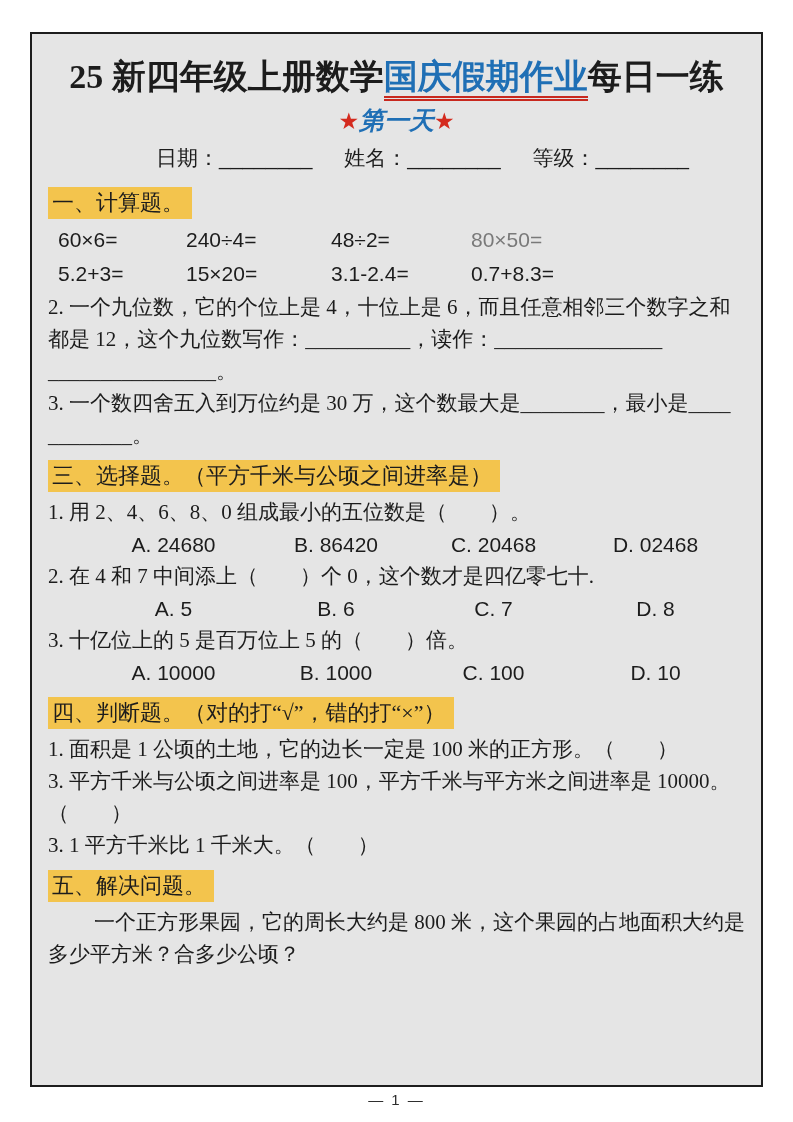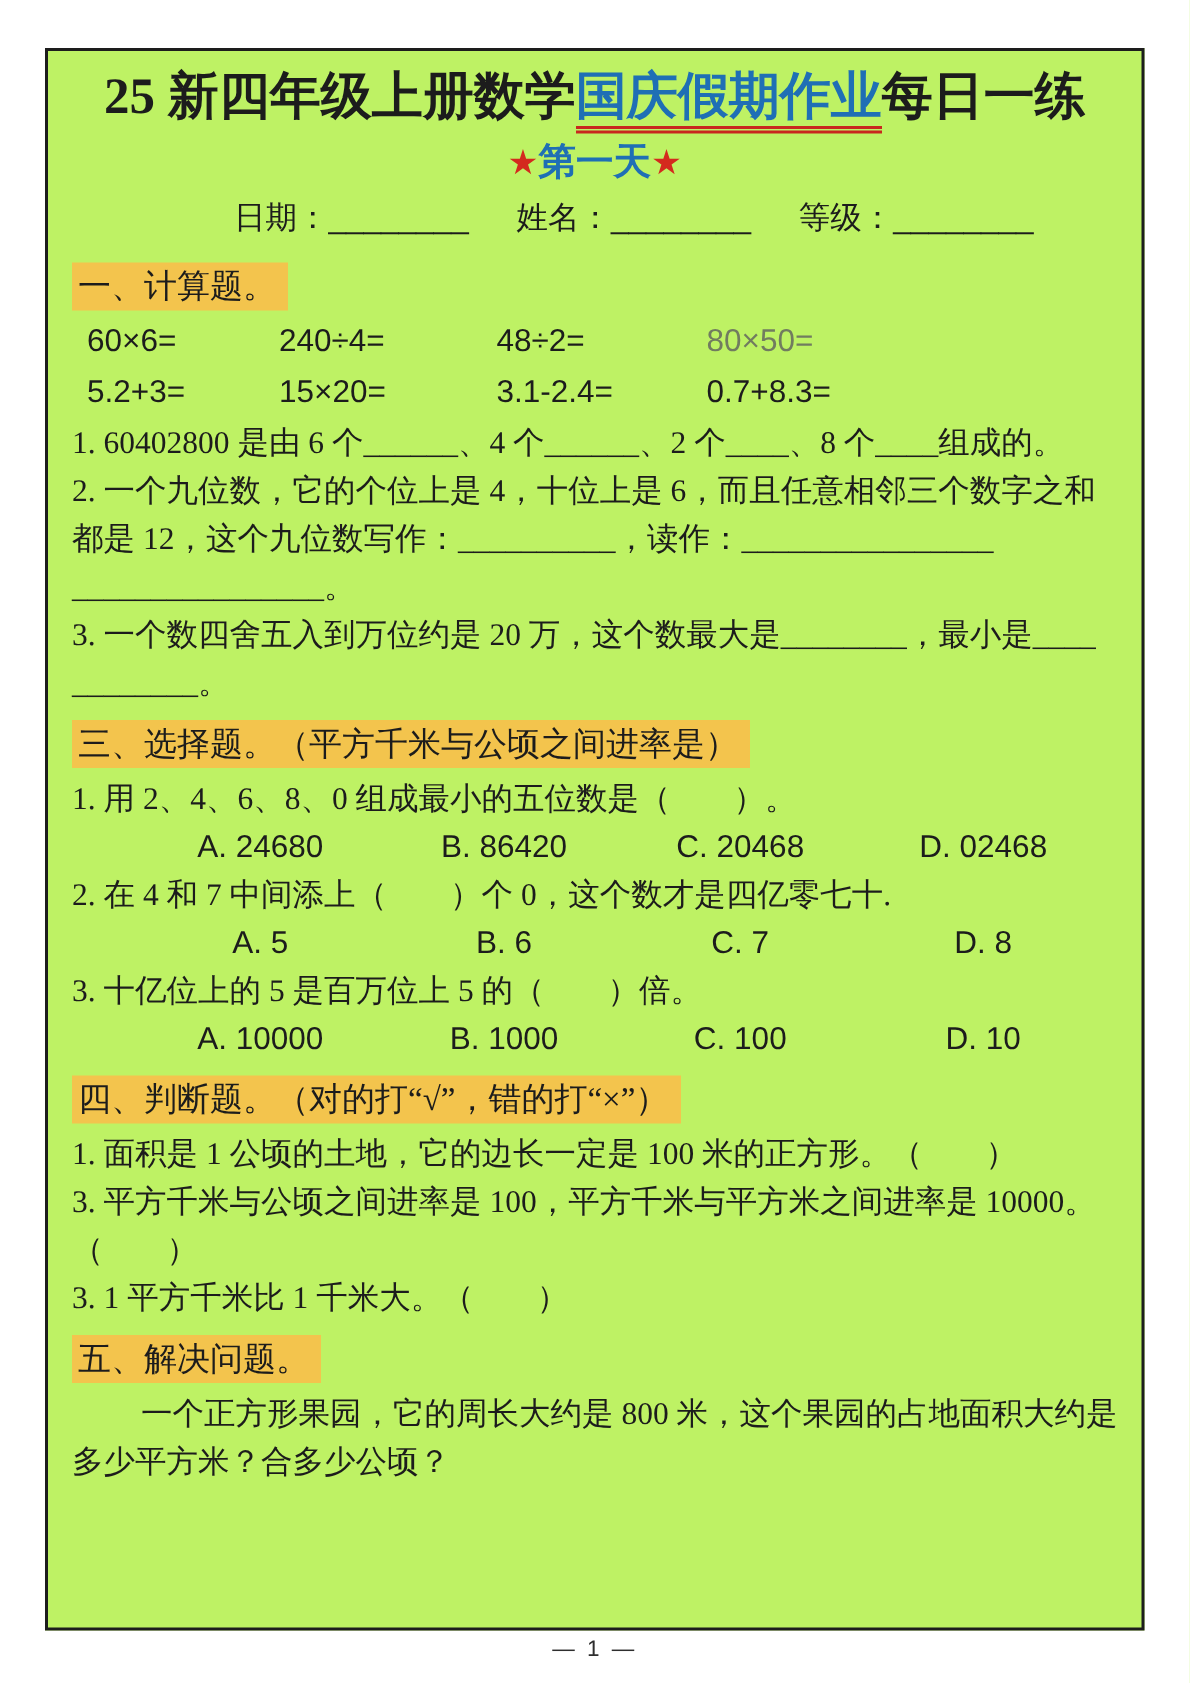--- a/index.html
+++ b/index.html
@@ -9,22 +9,22 @@
     background:#ffffff;
     font-family:"Liberation Sans","DejaVu Sans",sans-serif;
     color:#1c1c1c;
     overflow:hidden;
   }
   .sheet {
     position:absolute; left:30px; top:32px;
     width:733px; height:1055px;
     border:2px solid #1d1d1d;
     box-sizing:border-box;
-    padding:6px 16px 0 16px;
-    background:#bef264;
+    padding:18px 16px 0 16px;
+    background:#e5e5e5;
   }
   .title {
     text-align:center;
     font-size:34px; font-weight:bold;
     letter-spacing:0px;
     line-height:50px;
     white-space:nowrap;
     font-family:"Liberation Serif","DejaVu Serif",serif;
   }
   .title-hl {
@@ -32,21 +32,21 @@
     border-bottom:5px double #c8281e;
     padding-bottom:1px;
   }
   .day-line {
     text-align:center;
     font-size:25px; font-weight:bold;
     line-height:32px;
     margin-top:2px;
   }
   .day-line .star { color:#d42a1e; font-size:23px; }
-  .day-line .day-text { color:#1f6fb5; font-family:"Liberation Serif","DejaVu Serif",serif; }
+  .day-line .day-text { color:#1f6fb5; font-family:"Liberation Serif","DejaVu Serif",serif;font-style:italic; }
   .fields-line {
     font-size:21px;
     line-height:30px;
     margin:6px 0 6px 108px;
   }
   .fields-line .blank { letter-spacing:0; }
   .fields-line .gap { display:inline-block; width:26px; }
   .sec-head {
     display:inline-block;
     background:#f3c44d;
@@ -115,25 +115,24 @@
       </div>
       <div class="calc-grid">
         <span>5.2+3=</span>
         <span>15×20=</span>
         <span>3.1-2.4=</span>
         <span>0.7+8.3=</span>
       </div>
     </div>
 
     <div>
-      <p class="q-line">1.  60402800 是由 6 个______、4 个______、2 个____、8 个____组成的。</p>
       <p class="q-line">2.  一个九位数，它的个位上是 4，十位上是 6，而且任意相邻三个数字之和</p>
       <p class="q-line">都是 12，这个九位数写作：__________，读作：________________</p>
       <p class="q-line">________________。</p>
-      <p class="q-line">3.  一个数四舍五入到万位约是 20 万，这个数最大是________，最小是____</p>
+      <p class="q-line">3.  一个数四舍五入到万位约是 30 万，这个数最大是________，最小是____</p>
       <p class="q-line">________。</p>
     </div>
 
     <div>
       <div class="sec-head">三、选择题。（平方千米与公顷之间进率是）</div>
       <p class="q-line">1.  用 2、4、6、8、0 组成最小的五位数是（　　）。</p>
       <div class="opt-grid">
         <span>A. 24680</span>
         <span>B. 86420</span>
         <span>C. 20468</span>

